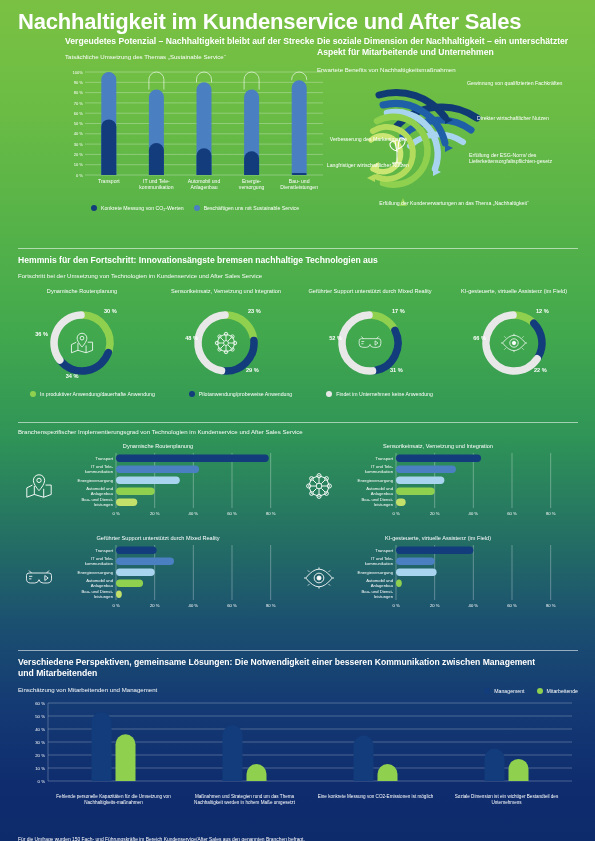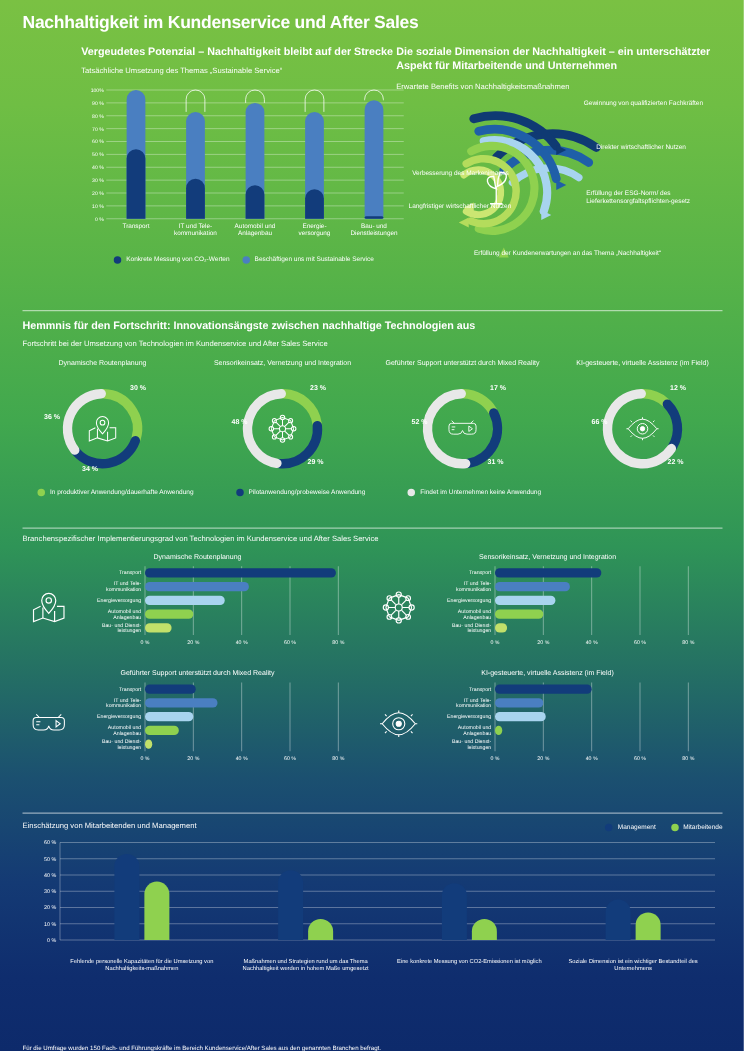--- a/index.html
+++ b/index.html
@@ -19,21 +19,21 @@
       #0f2d6e 93%,
       #0d2a6b 100%);
     position:relative;
     overflow:hidden;
   }
   .page { position:relative; width:595px; height:841px; }
 
   
   .main-title {
     position:absolute; left:18px; top:9px;
-    font-size:14px; font-weight:bold; letter-spacing:-0.2px;
+    font-size:22px; font-weight:bold; letter-spacing:-0.2px;
   }
   .sec-title {
     font-size:8.6px; font-weight:bold; line-height:1.32;
   }
   .sec-sub {
     font-size:6.1px; font-weight:normal; line-height:1.3; opacity:.97;
   }
   .hr {
     height:1px; background:rgba(255,255,255,.55);
   }
@@ -194,21 +194,21 @@
           <div style="position: absolute; left: 152px; top: 74px; width: 120px; font-size: 5.2px; line-height: 1.3; text-align: left;">Erfüllung der ESG-Norm/ des Lieferkettensorgfaltspflichten-gesetz</div>
           <div style="position: absolute; left: 52px; top: 122px; width: 170px; font-size: 5.2px; line-height: 1.3; text-align: center;">Erfüllung der Kundenerwartungen an das Thema „Nachhaltigkeit“</div>
           <div style="position: absolute; left: 0px; top: 84px; width: 92px; font-size: 5.2px; line-height: 1.3; text-align: right;">Langfristiger wirtschaftlicher Nutzen</div>
           <div style="position: absolute; left: 2px; top: 58px; width: 88px; font-size: 5.2px; line-height: 1.3; text-align: right;">Verbesserung des Markenimages</div>
         </div>
     </div>
   </div>
 
   <div id="s3">
     <div class="hr"></div>
-    <div class="sec-title" style="margin-top:6px">Hemmnis für den Fortschritt: Innovationsängste zwischen nachhaltige Technologien aus</div>
+    <div class="sec-title" style="margin-top:6px">Hemmnis für den Fortschritt: Innovationsängste bremsen nachhaltige Technologien aus</div>
     <div class="sec-sub" style="margin-top:6px">Fortschritt bei der Umsetzung von Technologien im Kundenservice und After Sales Service</div>
     <div id="s3-donuts" style="display:flex;justify-content:space-between;margin-top:8px">
         <div class="donut-wrap">
           <div class="donut-title">Dynamische Routenplanung</div>
           <div style="position: relative; width: 128px; height: 82px;"><svg width="128" height="82" viewBox="0 0 128 82">
               <path d="M 64.97718590767003 12.017056843465319 A 28 28 0 0 1 90.91532748627293 47.71784596287598" fill="none" stroke="#8fd14f" stroke-width="7.5" stroke-linecap="round"></path>
               <path d="M 90.31139338200543 49.57656401311873 A 28 28 0 0 1 43.06165346604111 58.58993395426277" fill="none" stroke="#123c7b" stroke-width="7.5" stroke-linecap="round"></path>
               <path d="M 41.815889986054664 57.084064589235496 A 28 28 0 0 1 63.02281409232995 12.017056843465323" fill="none" stroke="#e8e8e8" stroke-width="7.5" stroke-linecap="round"></path>
             </svg>
       <div style="position:absolute;left:49px;top:25px;width:30px;height:30px;display:flex;align-items:center;justify-content:center">
@@ -448,20 +448,21 @@
                   <circle cx="17" cy="13" r="2.3" fill="#ffffff"></circle>
                   <path d="M17 3 L17 1 M17 23 L17 25 M6 6 L4.5 4.5 M28 6 L29.5 4.5 M6 20 L4.5 21.5 M28 20 L29.5 21.5 M2 13 L0 13 M32 13 L34 13"></path>
                 </g>
               </svg></div></div>
         </div>
       </div>
   </div>
 
   <div id="s5">
     <div class="hr"></div>
+    <div class="sec-title" style="margin-top:6px;width:520px">Verschiedene Perspektiven, gemeinsame Lösungen: Die Notwendigkeit einer besseren Kommunikation zwischen Management und Mitarbeitenden</div>
     <div style="display:flex;justify-content:space-between;align-items:flex-end;margin-top:6px">
       <div class="sec-sub">Einschätzung von Mitarbeitenden und Management</div>
       <div id="s5-legend" style="display:flex;gap:12px">
           <div class="legend-row">
             <span class="legend-dot" style="background:#123c7b"></span>
             <span class="legend-txt">Management</span>
           </div>
           <div class="legend-row">
             <span class="legend-dot" style="background:#8fd14f"></span>
             <span class="legend-txt">Mitarbeitende</span>

